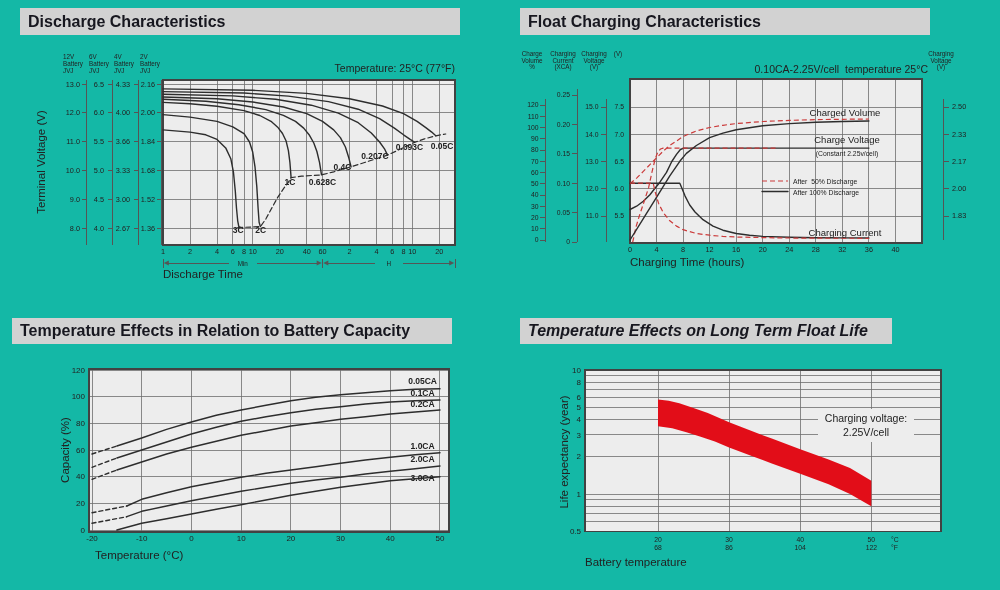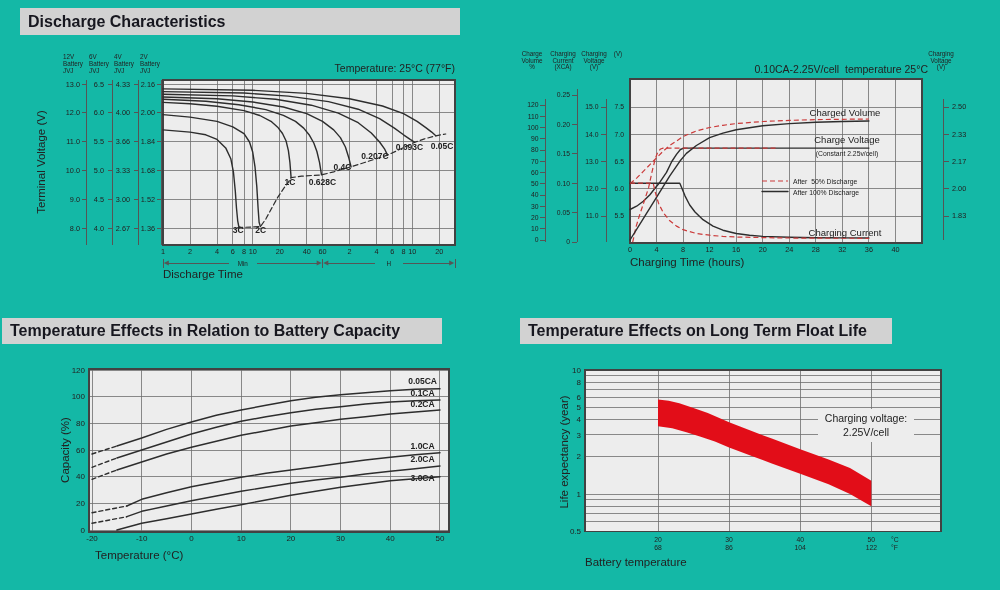--- a/index.html
+++ b/index.html
@@ -3,22 +3,22 @@
 <meta charset="utf-8">
 <style>
   html,body{margin:0;padding:0;background:#fff;}
   #page{position:relative;width:1000px;height:590px;background:#14b8a6;overflow:hidden;
         font-family:"Liberation Sans",sans-serif;}
   .tbar{position:absolute;background:var(--tbarbg,#d2d2d2);color:var(--tbartx,#17171f);
         font-weight:bold;font-size:16px;padding-left:8px;box-sizing:border-box;
         font-family:"Liberation Sans",sans-serif;white-space:nowrap;}
   #t1{left:20px;top:8px;width:440px;height:27px;line-height:27px;}
   #t2{left:520px;top:8px;width:410px;height:27px;line-height:27px;}
-  #t3{left:2px;top:318px;width:440px;height:26px;line-height:26px;}
-  #t4{left:520px;top:318px;width:372px;height:26px;line-height:26px;}
+  #t3{left:12px;top:318px;width:440px;height:26px;line-height:26px;}
+  #t4{left:520px;top:318px;width:372px;height:26px;line-height:26px;font-style:italic;}
   #cv{position:absolute;left:0;top:0;}
   #cv text{font-family:"Liberation Sans",sans-serif;fill:#222;}
   .t6{font-size:6.3px;}
   .t65{font-size:6.8px;}
   .t7{font-size:7.3px;}
   .t8{font-size:8px;}
   .r8{font-size:8.5px;}
   .t95{font-size:9.5px;fill:#111;}
   .t10{font-size:10.5px;fill:#111;}
   .t11{font-size:11.5px;fill:#111;}
@@ -32,20 +32,21 @@
   polyline.cdash{stroke-dasharray:4 3;}
   polyline.redln{fill:none;stroke:var(--redline,#cb3a3a);stroke-width:1.2;stroke-dasharray:5 3;stroke-linejoin:round;}
   polygon.band{fill:var(--band,#e20d18);}
   polygon.arr{fill:#555;}
 </style>
 </head>
 <body>
 
 <div id="page">
   <div id="t1" class="tbar">Discharge Characteristics</div>
+  <div id="t2" class="tbar">Float Charging Characteristics</div>
   <div id="t3" class="tbar">Temperature Effects in Relation to Battery Capacity</div>
   <div id="t4" class="tbar">Temperature Effects on Long Term Float Life</div>
   <svg id="cv" width="1000" height="590">
       <g>
         <rect x="163" y="80" width="292" height="165" class="plot"></rect>
         <line x1="163" y1="80" x2="163" y2="245" class="grid"></line>
         <text x="163" y="253.5" class="t7" text-anchor="middle">1</text>
         <line x1="190.00235269679678" y1="80" x2="190.00235269679678" y2="245" class="grid"></line>
         <text x="190.00235269679678" y="253.5" class="t7" text-anchor="middle">2</text>
         <line x1="217.00470539359353" y1="80" x2="217.00470539359353" y2="245" class="grid"></line>

